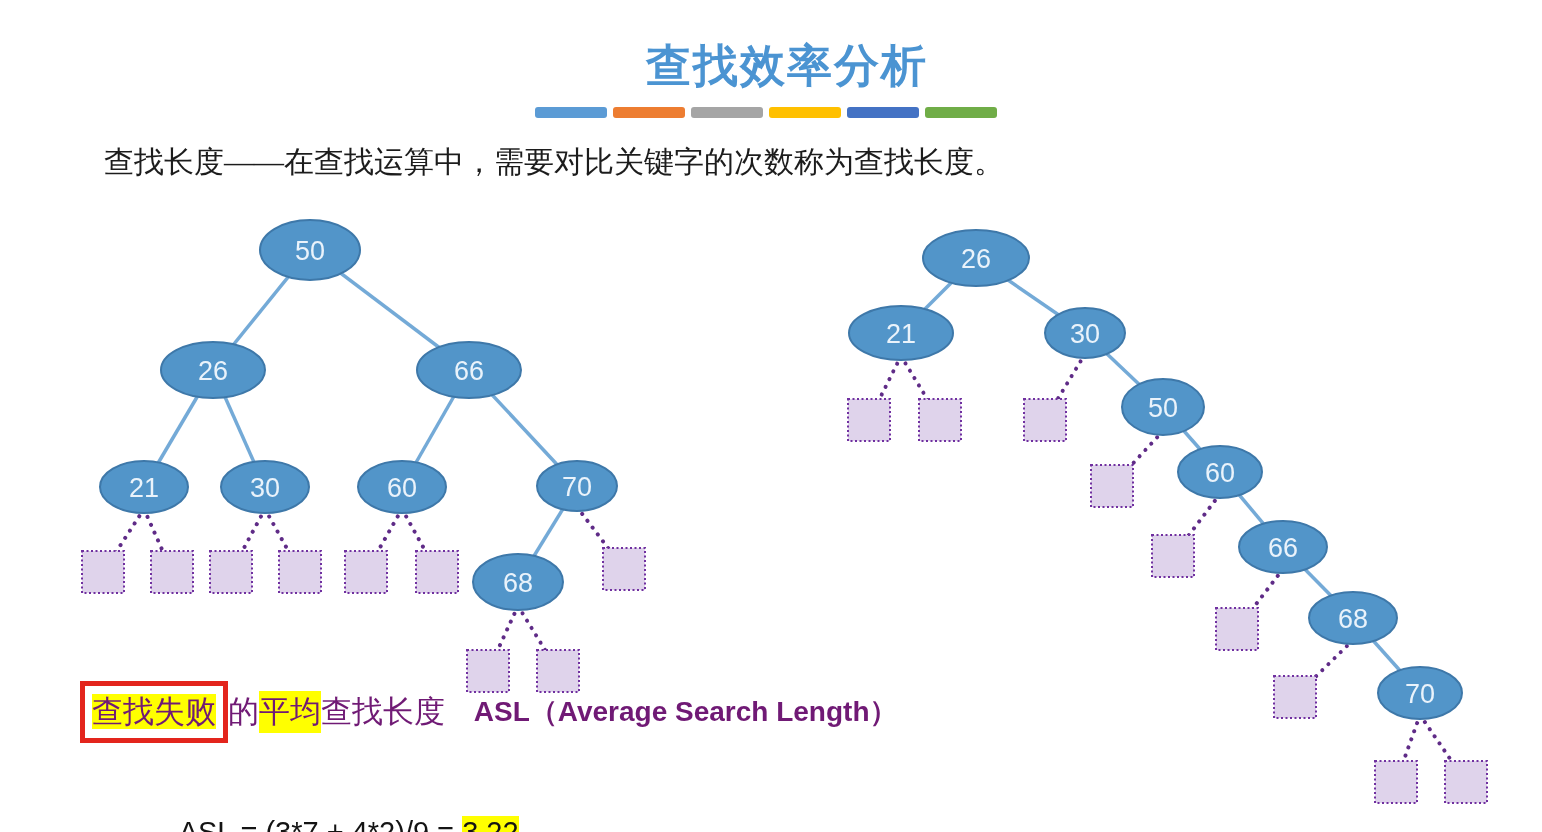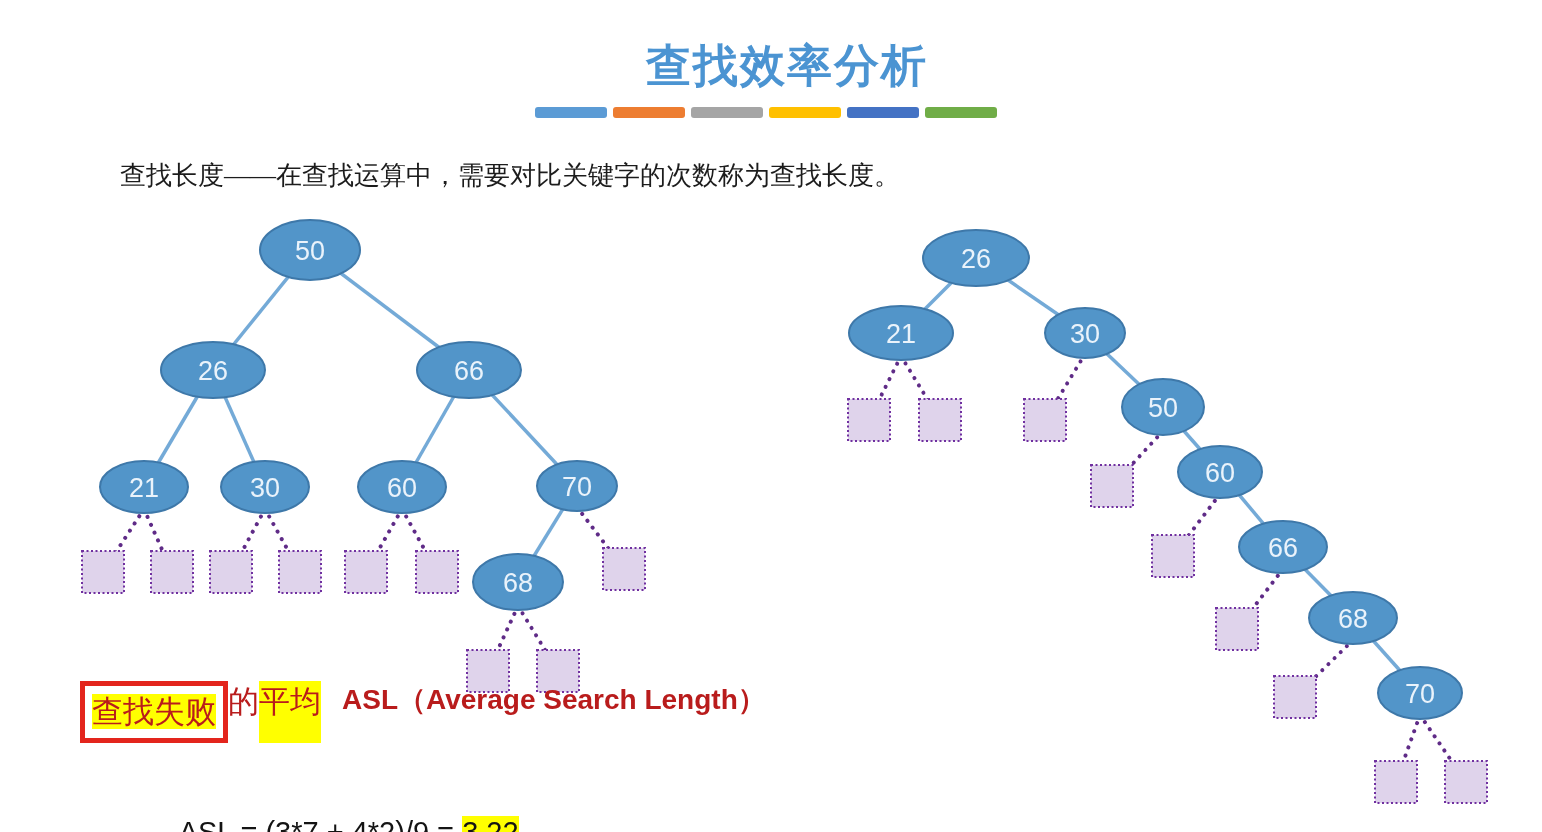--- a/index.html
+++ b/index.html
@@ -3,24 +3,24 @@
 <meta charset="utf-8">
 <style>
   html,body{margin:0;padding:0;background:#fff;}
   .slide{position:relative;width:1542px;height:832px;background:#ffffff;overflow:hidden;
          font-family:"Liberation Serif",serif;}
   .title{position:absolute;top:36px;left:0;width:100%;margin:0;text-align:center;
          font-size:45px;font-weight:bold;color:#4B94D2;
          font-family:"Liberation Sans",sans-serif;letter-spacing:2px;padding-left:16px;}
   .bars{position:absolute;top:107px;left:535px;display:flex;gap:6px;}
   .bar{width:72px;height:11px;border-radius:3px;}
-  .intro{position:absolute;left:104px;top:142px;margin:16px;font-size:26px;color:#1c1c1c;}
+  .intro{position:absolute;left:104px;top:142px;margin:0;font-size:30px;color:#1c1c1c;}
   .trees{position:absolute;left:0;top:0;width:1542px;height:832px;}
-  .caption{position:absolute;left:80px;top:681px;display:flex;
-           font-size:31px;color:#b91c1c;white-space:pre;}
+  .caption{position:absolute;left:80px;top:681px;display:flex;align-items:center;
+           font-size:31px;color:#701a75;white-space:pre;}
   .redbox{border:5px solid #E3251D;padding:5px 7px;display:inline-block;}
   .hl{background:#FFFF00;}
   .caption .asl{font-family:"Liberation Sans",sans-serif;font-weight:bold;
                 font-size:28px;margin-left:21px;}
   .formula{position:absolute;font-family:"Liberation Sans",sans-serif;
            font-size:29px;color:#141414;white-space:pre;}
   #formula-left{left:148px;top:783px;}
   #formula-right{left:874px;top:786px;}
 </style>
 </head>
@@ -120,21 +120,21 @@
       <text x="1220" y="473" fill="#EAF3FB" text-anchor="middle" dominant-baseline="central" font-size="27" font-family="&quot;Liberation Sans&quot;, sans-serif">60</text>
       <ellipse cx="1283" cy="547" rx="44" ry="26" fill="#5295C9" stroke="#3E78A9" stroke-width="2"></ellipse>
       <text x="1283" y="548" fill="#EAF3FB" text-anchor="middle" dominant-baseline="central" font-size="27" font-family="&quot;Liberation Sans&quot;, sans-serif">66</text>
       <ellipse cx="1353" cy="618" rx="44" ry="26" fill="#5295C9" stroke="#3E78A9" stroke-width="2"></ellipse>
       <text x="1353" y="619" fill="#EAF3FB" text-anchor="middle" dominant-baseline="central" font-size="27" font-family="&quot;Liberation Sans&quot;, sans-serif">68</text>
       <ellipse cx="1420" cy="693" rx="42" ry="26" fill="#5295C9" stroke="#3E78A9" stroke-width="2"></ellipse>
       <text x="1420" y="694" fill="#EAF3FB" text-anchor="middle" dominant-baseline="central" font-size="27" font-family="&quot;Liberation Sans&quot;, sans-serif">70</text>
     </svg>
 
   <div class="caption">
-    <span class="redbox"><span class="hl">查找失败</span></span><span>的</span><span class="hl">平均</span><span class="asl">ASL（Average Search Length）</span>
+    <span class="redbox"><span class="hl">查找失败</span></span><span>的</span><span class="hl">平均</span><span>查找长度 </span><span class="asl">ASL（Average Search Length）</span>
   </div>
 
   <div class="formula" id="formula-left">
     <span>ASL = (3*7 + 4*2)/9 = </span><span class="hl">3.22</span>
   </div>
 
 
 </div>
 
 </body></html>

